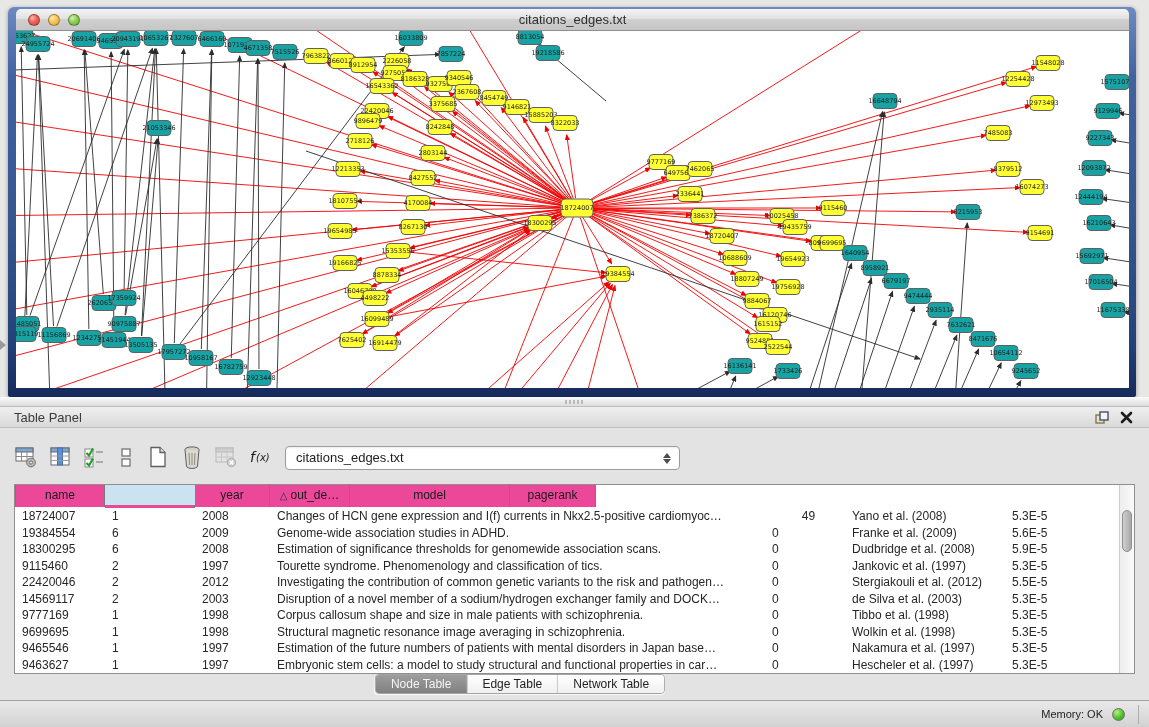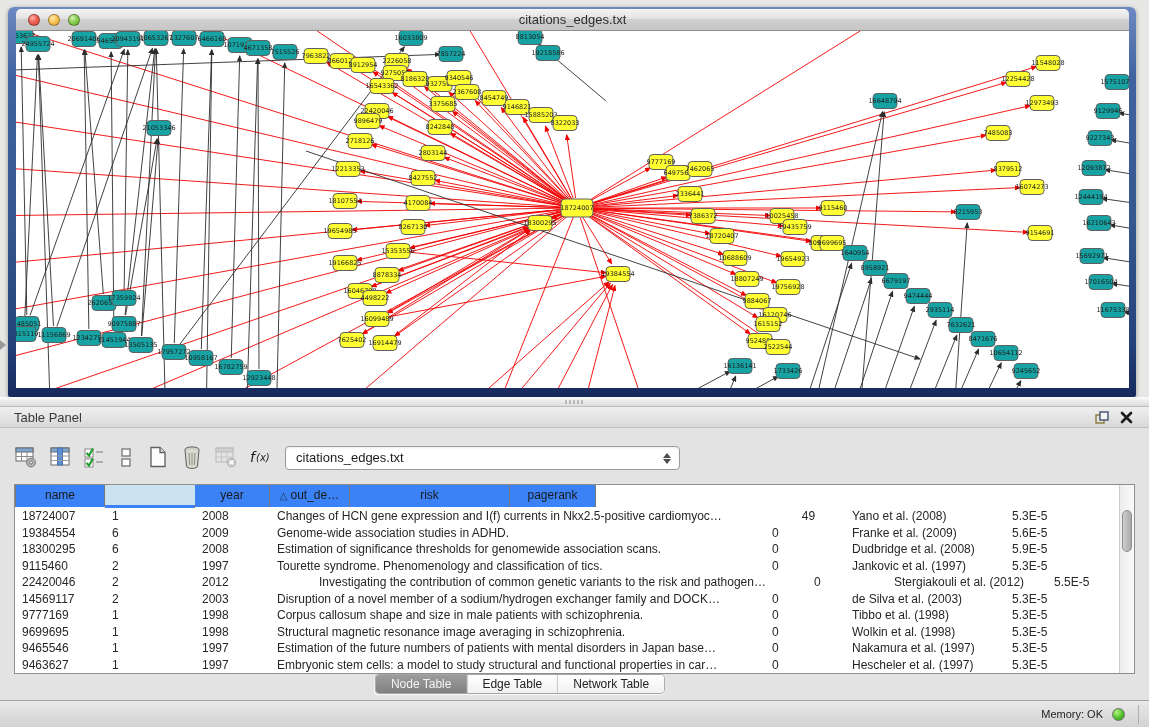--- a/index.html
+++ b/index.html
@@ -49,21 +49,21 @@
     flex-direction:column; align-items:center; justify-content:center; gap:1px; }
   .combo .stepper i { width:0; height:0; border-left:4px solid transparent; border-right:4px solid transparent; }
   .combo .stepper .up { border-bottom:5px solid #4d4d4d; }
   .combo .stepper .dn { border-top:5px solid #4d4d4d; }
 
   .scrollpane { position:absolute; left:14px; top:77px; width:1121px; height:190px;
     background:#ffffff; border:1px solid #8e8e8e; }
   .thead { position:absolute; left:0; top:0; height:22px; display:flex;
     border-bottom:1px solid #4c4c4c; background:#cbe2f1; }
   .th { height:22px; line-height:21px; text-align:center; font-size:12px; color:#1a1a1a;
-    border-right:1px solid #787878; background:#3b82f6; overflow:hidden; white-space:nowrap; }
+    border-right:1px solid #787878; background:#ec4899; overflow:hidden; white-space:nowrap; }
   .th:first-child { border-left:1px solid #787878; }
   .th .sort { font-size:10px; color:#15364f; margin-right:3px; }
   .tbody { position:absolute; left:0; top:23px; }
   .tr { display:flex; height:16.5px; background:#ffffff; }
   .td { height:16.5px; line-height:16.5px; font-size:12px; color:#262626; padding-left:7px;
     overflow:hidden; white-space:nowrap; }
   .vscroll { position:absolute; right:0; top:0; bottom:0; width:15px;
     background:linear-gradient(90deg,#ededed,#fafafa); border-left:1px solid #cdcdcd; }
   .vscroll .thumb { position:absolute; left:2px; right:2px; top:25px; height:42px; border-radius:6px;
     background:linear-gradient(90deg,#cfcfcf,#a9a9a9); border:1px solid #8f8f8f; }
@@ -805,21 +805,21 @@
           </span>
       </div>
     </div>
 
     <div class="scrollpane">
       <div class="thead" id="thead">
           <div class="th" style="width: 90px;">name</div>
           <div class="th" style="width: 90px; margin-top: 20px;">in_degree</div>
           <div class="th" style="width: 75px;">year</div>
           <div class="th" style="width: 80px;"><span class="sort">△</span>out_de…</div>
-          <div class="th" style="width: 160px;">risk</div>
+          <div class="th" style="width: 160px;">model</div>
           <div class="th" style="width: 86px;">pagerank</div>
         </div>
       <div class="tbody" id="tbody">
           <div class="tr">
             <div class="td" style="width: 90px;">18724007</div>
             <div class="td" style="width: 90px;">1</div>
             <div class="td" style="width: 75px;">2008</div>
             <div class="td" style="width: 495px;">Changes of HCN gene expression and I(f) currents in Nkx2.5-positive cardiomyoc…</div>
             <div class="td" style="width: 80px; text-align: center;">49</div>
             <div class="td" style="width: 160px;">Yano et al. (2008)</div>
@@ -849,21 +849,21 @@
             <div class="td" style="width: 75px;">1997</div>
             <div class="td" style="width: 495px;">Tourette syndrome. Phenomenology and classification of tics.</div>
             <div class="td" style="width: 80px;">0</div>
             <div class="td" style="width: 160px;">Jankovic et al. (1997)</div>
             <div class="td" style="width: 86px;">5.3E-5</div>
           </div>
           <div class="tr">
             <div class="td" style="width: 90px;">22420046</div>
             <div class="td" style="width: 90px;">2</div>
             <div class="td" style="width: 75px;">2012</div>
-            <div class="td" style="width: 495px; margin-left: 42px;">Investigating the contribution of common genetic variants to the risk and pathogen…</div>
+            <div class="td" style="width: 495px;">Investigating the contribution of common genetic variants to the risk and pathogen…</div>
             <div class="td" style="width: 80px;">0</div>
             <div class="td" style="width: 160px;">Stergiakouli et al. (2012)</div>
             <div class="td" style="width: 86px;">5.5E-5</div>
           </div>
           <div class="tr">
             <div class="td" style="width: 90px;">14569117</div>
             <div class="td" style="width: 90px;">2</div>
             <div class="td" style="width: 75px;">2003</div>
             <div class="td" style="width: 495px;">Disruption of a novel member of a sodium/hydrogen exchanger family and DOCK…</div>
             <div class="td" style="width: 80px;">0</div>

